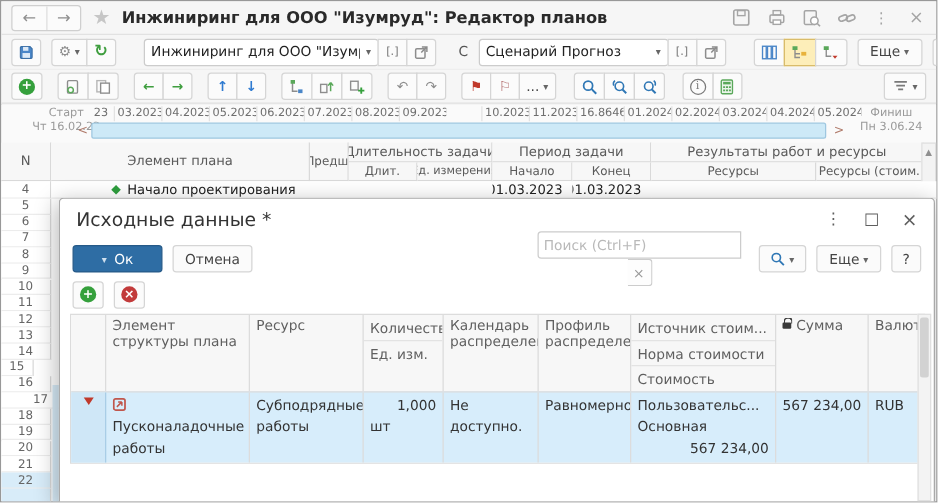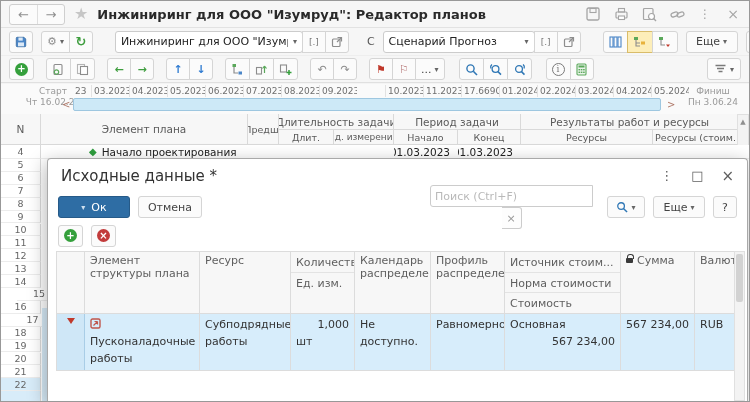--- a/index.html
+++ b/index.html
@@ -369,21 +369,21 @@
       <span class="tl-m" style="width:18px;">23</span>
       <span class="tl-m" style="width:38px;">03.2023</span>
       <span class="tl-m" style="width:38px;">04.2023</span>
       <span class="tl-m" style="width:38px;">05.2023</span>
       <span class="tl-m" style="width:38px;">06.2023</span>
       <span class="tl-m" style="width:38px;">07.2023</span>
       <span class="tl-m" style="width:38px;">08.2023</span>
       <span class="tl-m" style="width:38px;">09.2023</span>
       <span class="tl-m" style="width:38px;margin-left:28px;">10.2023</span>
       <span class="tl-m" style="width:38px;">11.2023</span>
-      <span class="tl-m" style="width:38px;">17.6690</span>
+      <span class="tl-m" style="width:38px;">16.8646</span>
       <span class="tl-m" style="width:38px;">01.2024</span>
       <span class="tl-m" style="width:38px;">02.2024</span>
       <span class="tl-m" style="width:38px;">03.2024</span>
       <span class="tl-m" style="width:38px;">04.2024</span>
       <span class="tl-m" style="width:38px;">05.2024</span>
     </div>
     <div class="tl-bar"></div>
     <span class="tl-chev" style="left:666px;">&gt;</span>
     <div class="tl-lab" style="left:682px;top:2px;width:60px;">
       <div>Финиш</div>
@@ -472,21 +472,21 @@
       </div>
     <div class="cell ncol" style="left:0;top:135.3px;width:40px;height:12.9px;">
         <span>12</span>
       </div>
     <div class="cell ncol" style="left:0;top:148.2px;width:40px;height:12.9px;">
         <span>13</span>
       </div>
     <div class="cell ncol" style="left:0;top:161.1px;width:40px;height:12.9px;">
         <span>14</span>
       </div>
-    <div class="cell ncol" style="left:16px;top:174px;width:45px;height:12.9px;">
+    <div class="cell ncol" style="left:0;top:174px;width:26px;height:12.9px;">
         <span>15</span>
       </div>
     <div class="cell ncol" style="left:0;top:186.9px;width:40px;height:12.9px;">
         <span>16</span>
       </div>
     <div class="cell ncol" style="left:0;top:199.8px;width:64px;height:12.9px;">
         <span>17</span>
       </div>
     <div class="cell ncol" style="left:0;top:212.7px;width:40px;height:12.9px;">
         <span>18</span>
@@ -588,20 +588,21 @@
               </svg><span>Пусконаладочные работы</span>
           </div>
           <div class="tc tl17" style="width:91px;"><span>Субподрядные работы</span></div>
           <div class="tc tl17" style="width:64px;">
             <div class="rnum">1,000</div>
             <div>шт</div>
           </div>
           <div class="tc tl17" style="width:76px;"><span>Не доступно.</span></div>
           <div class="tc tl17" style="width:74px;"><span>Равномерно</span></div>
           <div class="tc tl17" style="width:116px;">
+            <div>Пользовательс...</div>
             <div>Основная</div>
             <div class="rnum">567 234,00</div>
           </div>
           <div class="tc tl17" style="width:74px;">
               <div class="rnum" style="width:100%;">567 234,00</div>
             </div>
           <div class="tc tl17" style="width:44px;"><span>RUB</span></div>
         </div>
       </div>
     </div>

